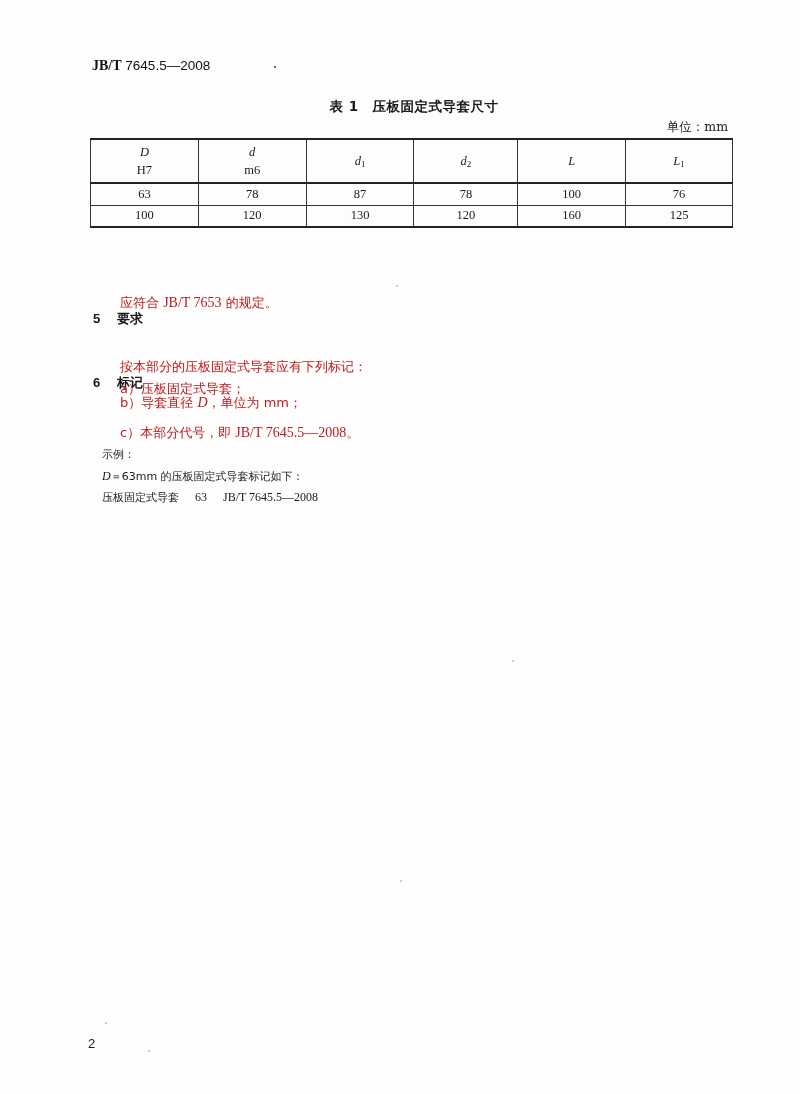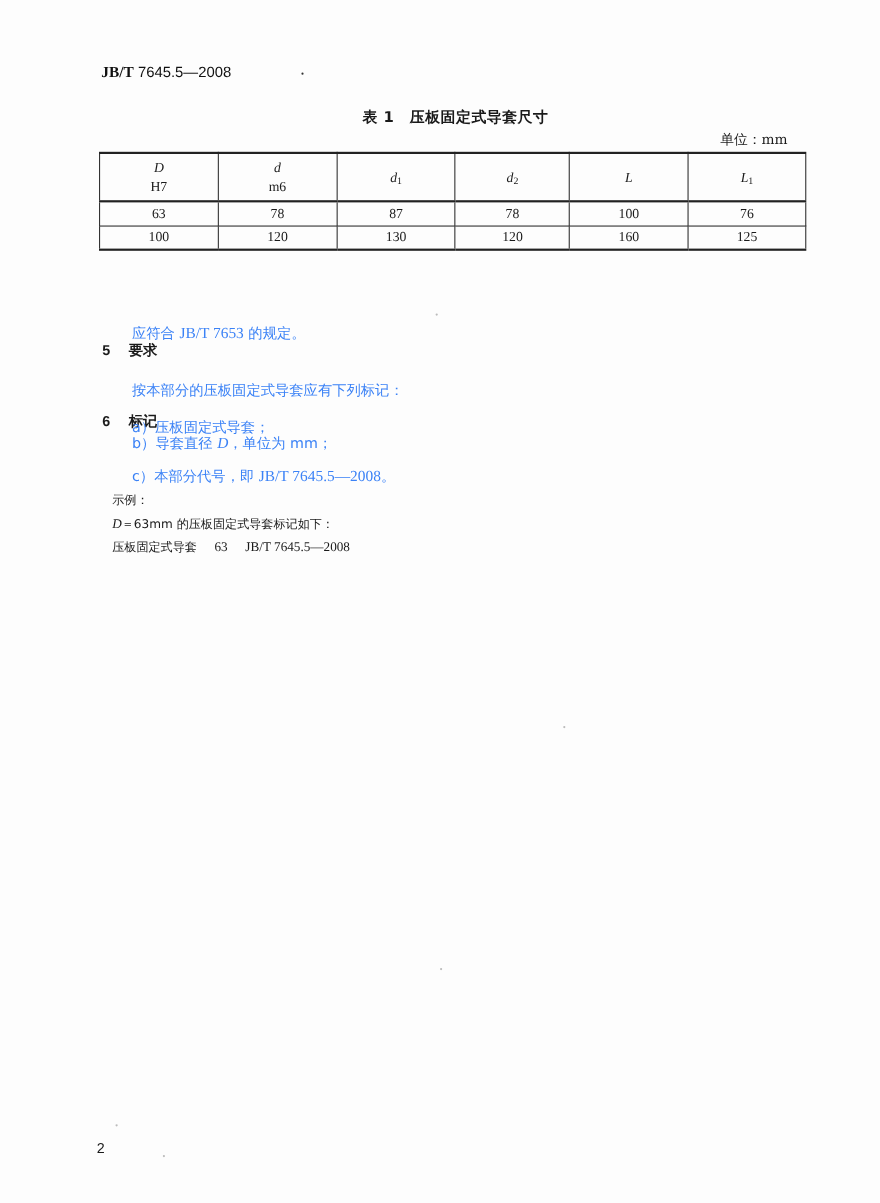--- a/index.html
+++ b/index.html
@@ -44,21 +44,21 @@
       top: 98px;
       text-align: center;
       font-family: "DejaVu Sans", sans-serif;
       font-weight: bold;
       font-size: 13.5px;
       letter-spacing: 0.5px;
     }
     .table-title .no { margin-right: 14px; margin-left: 28px; }
     .unit {
       position: absolute;
-      right: 84px;
+      right: 72px;
       top: 119px;
       font-size: 12.5px;
       font-family: "DejaVu Serif", serif;
     }
     table.dims {
       position: absolute;
       left: 90px;
       top: 138px;
       width: 643px;
       border-collapse: collapse;
@@ -107,21 +107,21 @@
       font-weight: bold;
       font-size: 13px;
       margin-top: 48px;
     }
     .sec-heading .num { display: inline-block; width: 24px; font-family: "Liberation Sans", sans-serif; }
     .para {
       position: absolute;
       left: 120px;
       font-family: "DejaVu Sans", sans-serif;
       font-size: 13px;
-      color: #3b82f6;
+      color: #b91c1c;
     }
     .para .latin { font-family: "Liberation Serif", serif; font-size: 14px; }
     .para i { font-family: "Liberation Serif", serif; font-size: 14px; }
     .small {
       position: absolute;
       left: 102px;
       font-family: "DejaVu Sans", sans-serif;
       font-size: 11px;
       color: #1a1a1a;
     }
@@ -214,21 +214,21 @@
   <div class="sec-heading" style="top:262px;">
     <span class="num">5</span><span>要求</span>
   </div>
   <div class="para" style="top:294px;">
     <span>应符合 </span><span class="latin">JB/T 7653</span><span> 的规定。</span>
   </div>
 
   <div class="sec-heading" style="top:326px;">
     <span class="num">6</span><span>标记</span>
   </div>
-  <div class="para" style="top:346px;">按本部分的压板固定式导套应有下列标记：</div>
+  <div class="para" style="top:358px;">按本部分的压板固定式导套应有下列标记：</div>
 
   <div class="para" style="top:380px;">
     <span>a）</span><span>压板固定式导套；</span>
   </div>
   <div class="para" style="top:394px;">
     <span>b）</span><span>导套直径 </span><i>D</i><span>，单位为 mm；</span>
   </div>
   <div class="para" style="top:424px;">
     <span>c）</span><span>本部分代号，即 </span><span class="latin">JB/T 7645.5—2008</span><span>。</span>
   </div>

